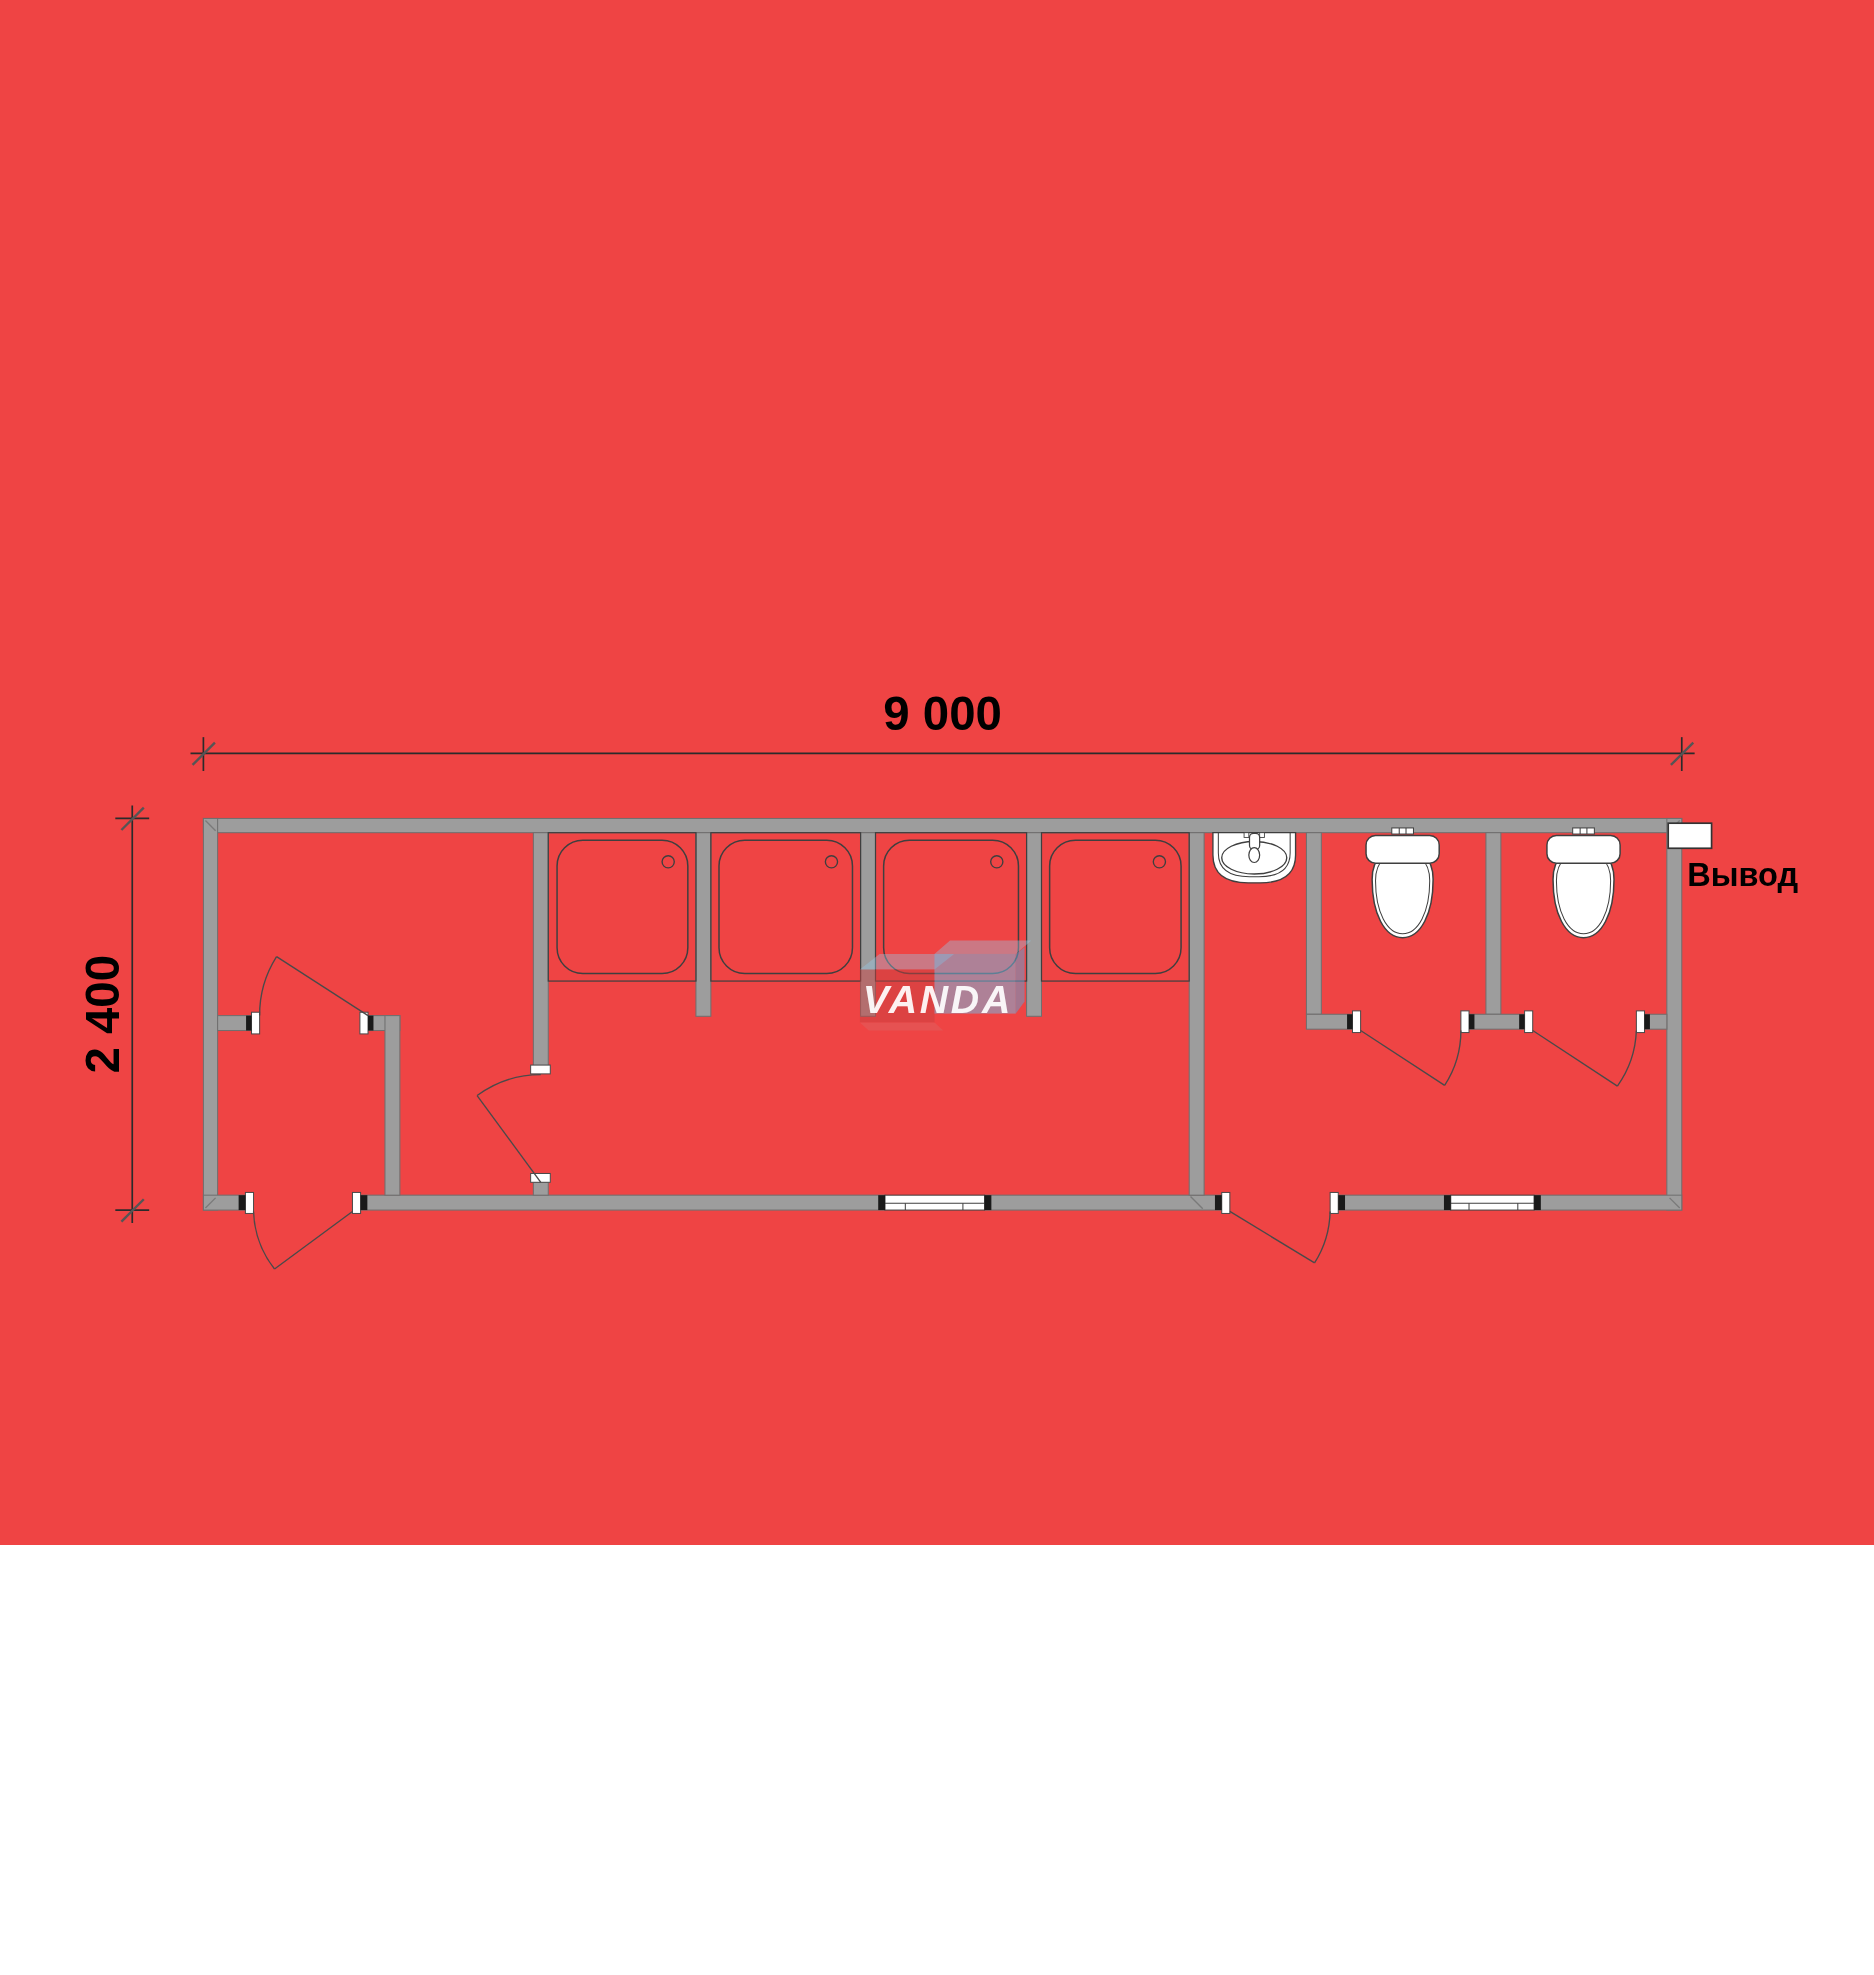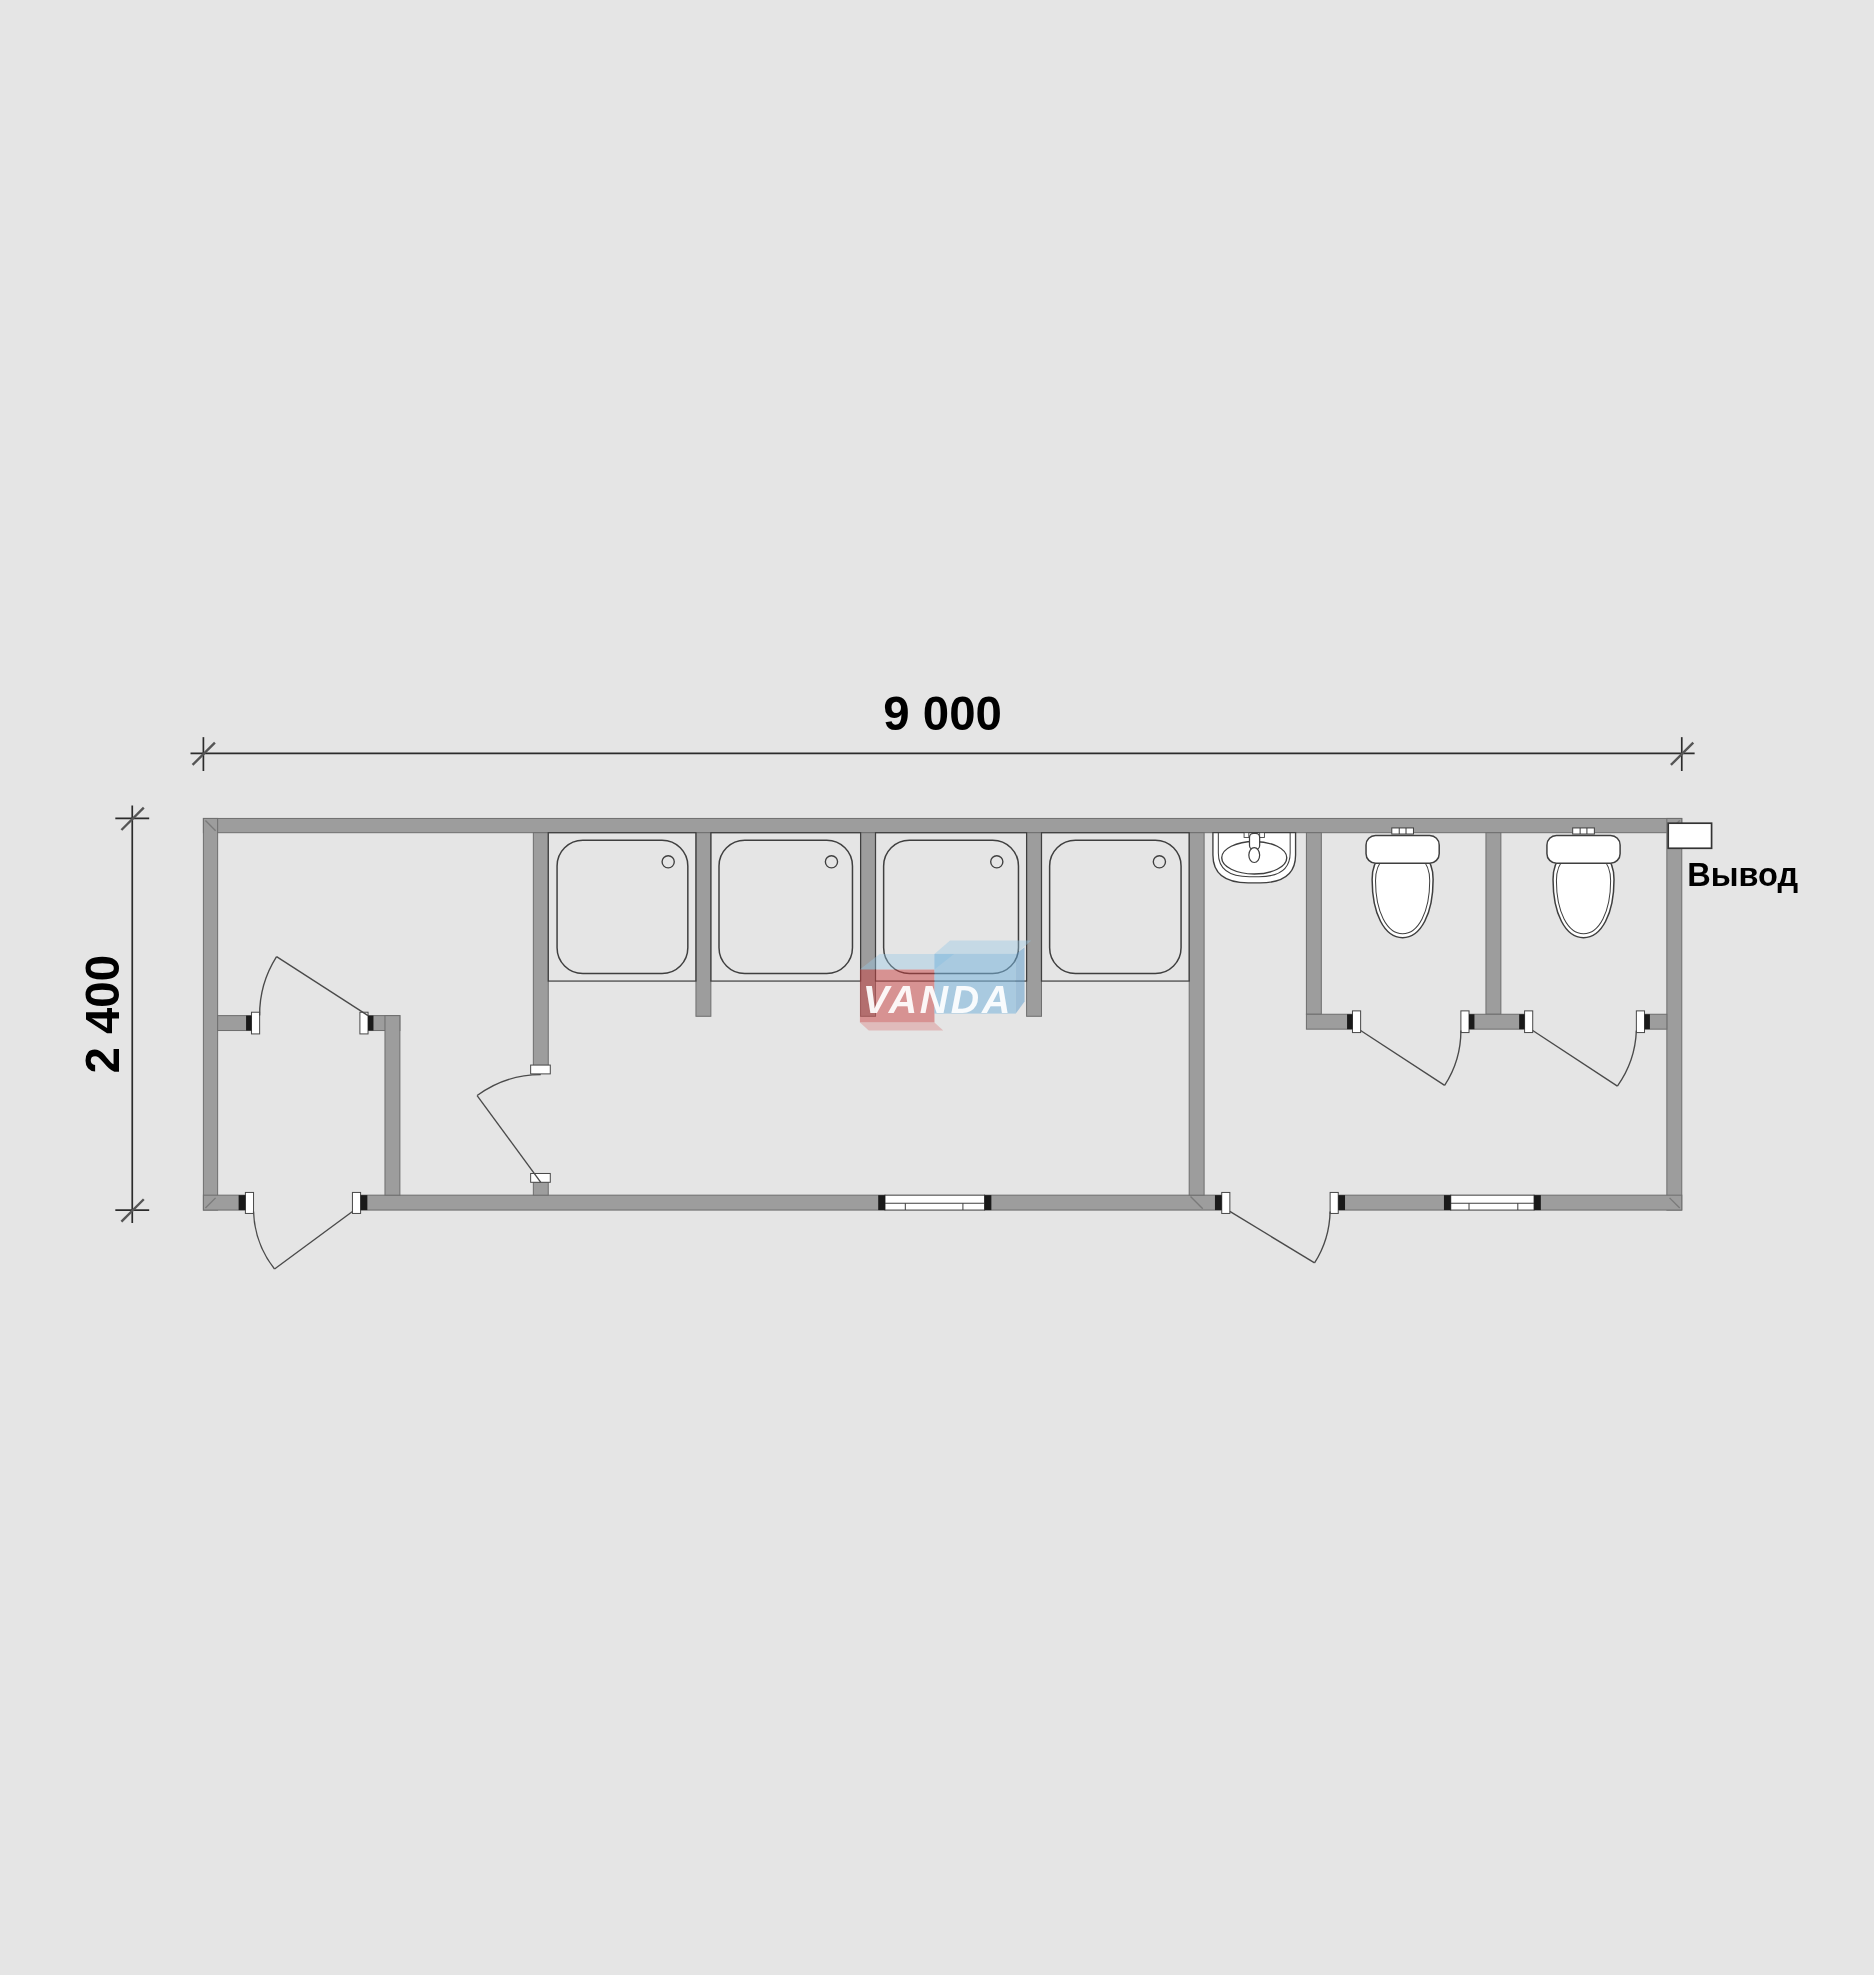--- a/index.html
+++ b/index.html
@@ -1,16 +1,16 @@
 <!DOCTYPE html>
 <html style="font-size:11px"><head>
 <meta charset="utf-8">
 <style>
   html,body{margin:0;padding:0;background:#ffffff;}
-  .canvas{position:relative;width:1875px;height:1975px;background:#e5e5e5;overflow:hidden;
+  .canvas{position:relative;width:1875px;height:1545px;background:#ef4444;overflow:hidden;
           font-family:"Liberation Sans",sans-serif;}
   svg{position:absolute;left:0;top:0;display:block;}
   text{font-family:"Liberation Sans",sans-serif;}
   .dim-text{font-size:70px;font-weight:700;fill:#000000;}
   .label-text{font-size:48px;font-weight:700;fill:#000000;}
   .wm-text{font-size:58px;font-weight:700;font-style:italic;fill:rgba(255,255,255,0.92);letter-spacing:4px;}
 </style>
 </head>
 <body>
 

